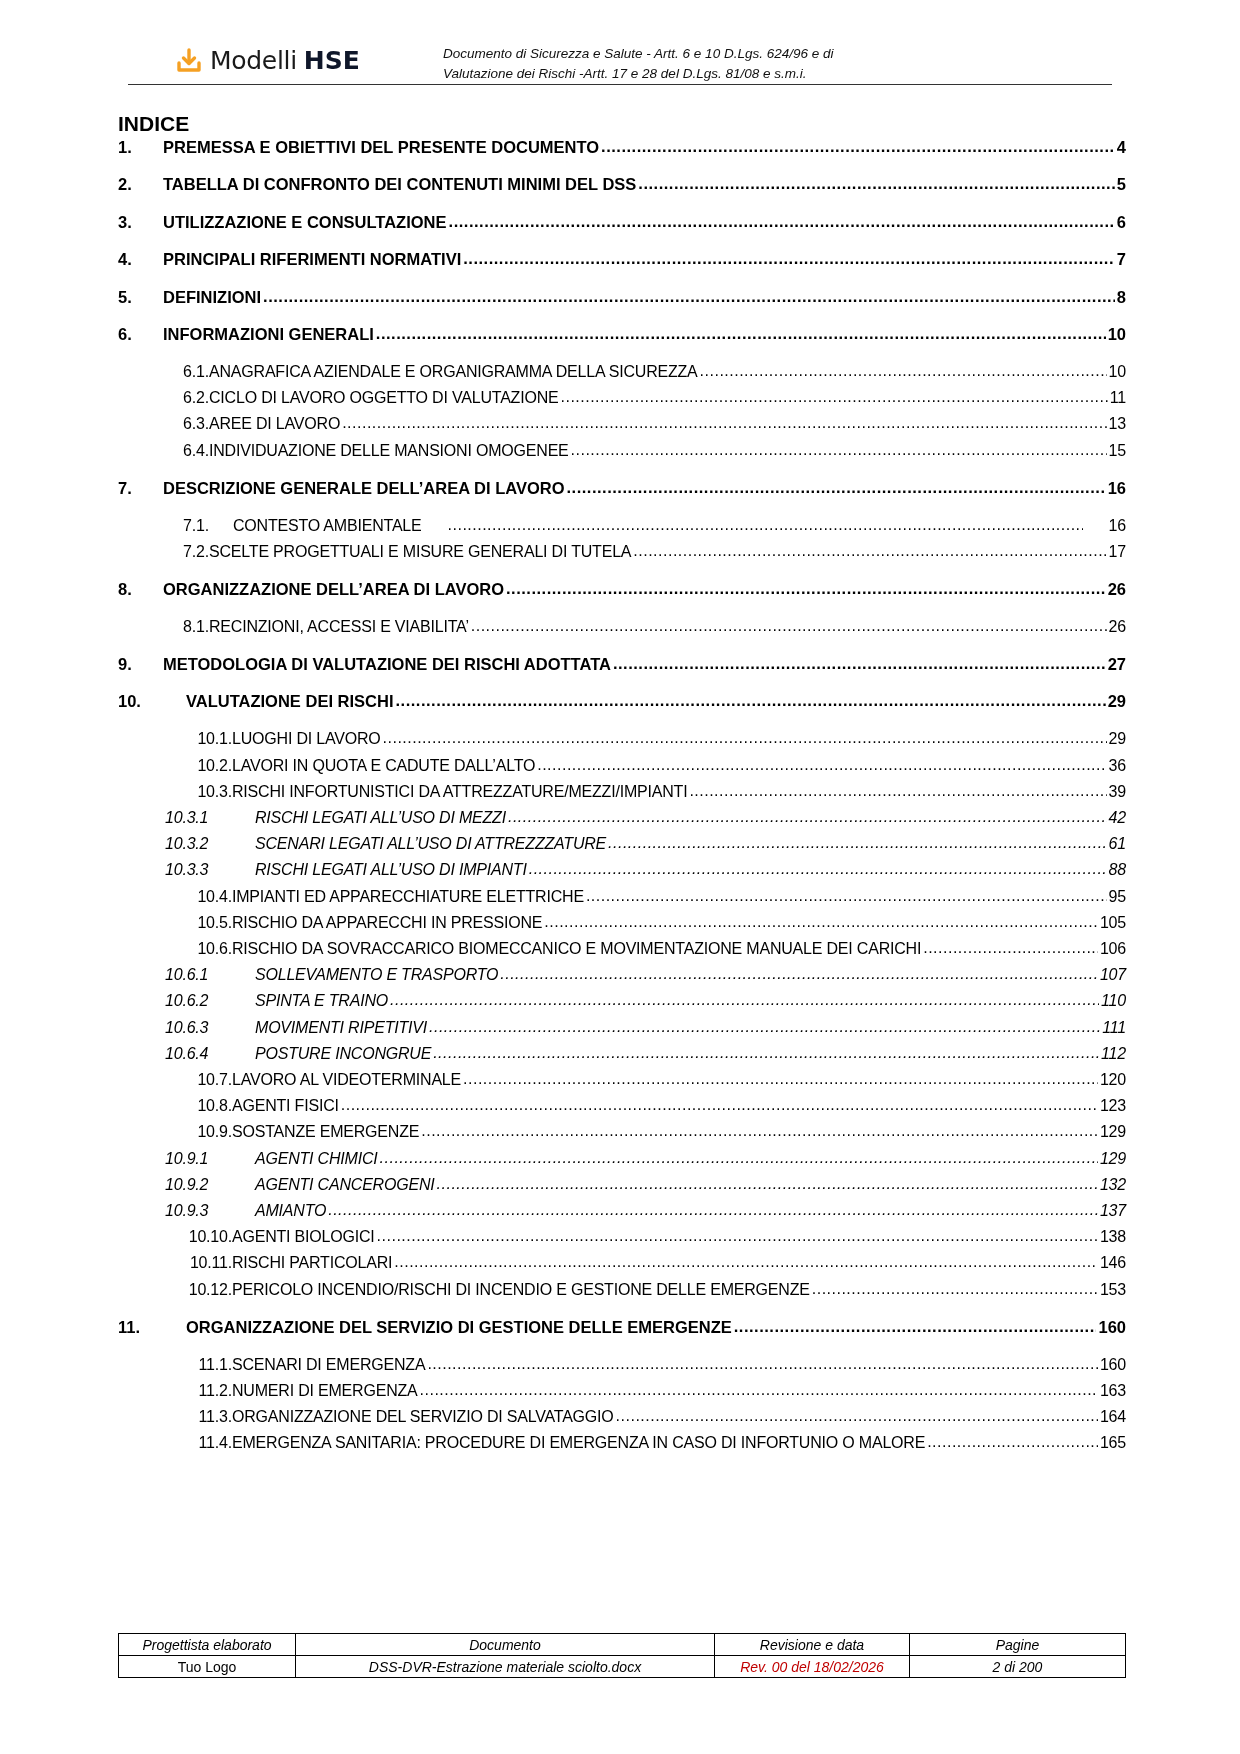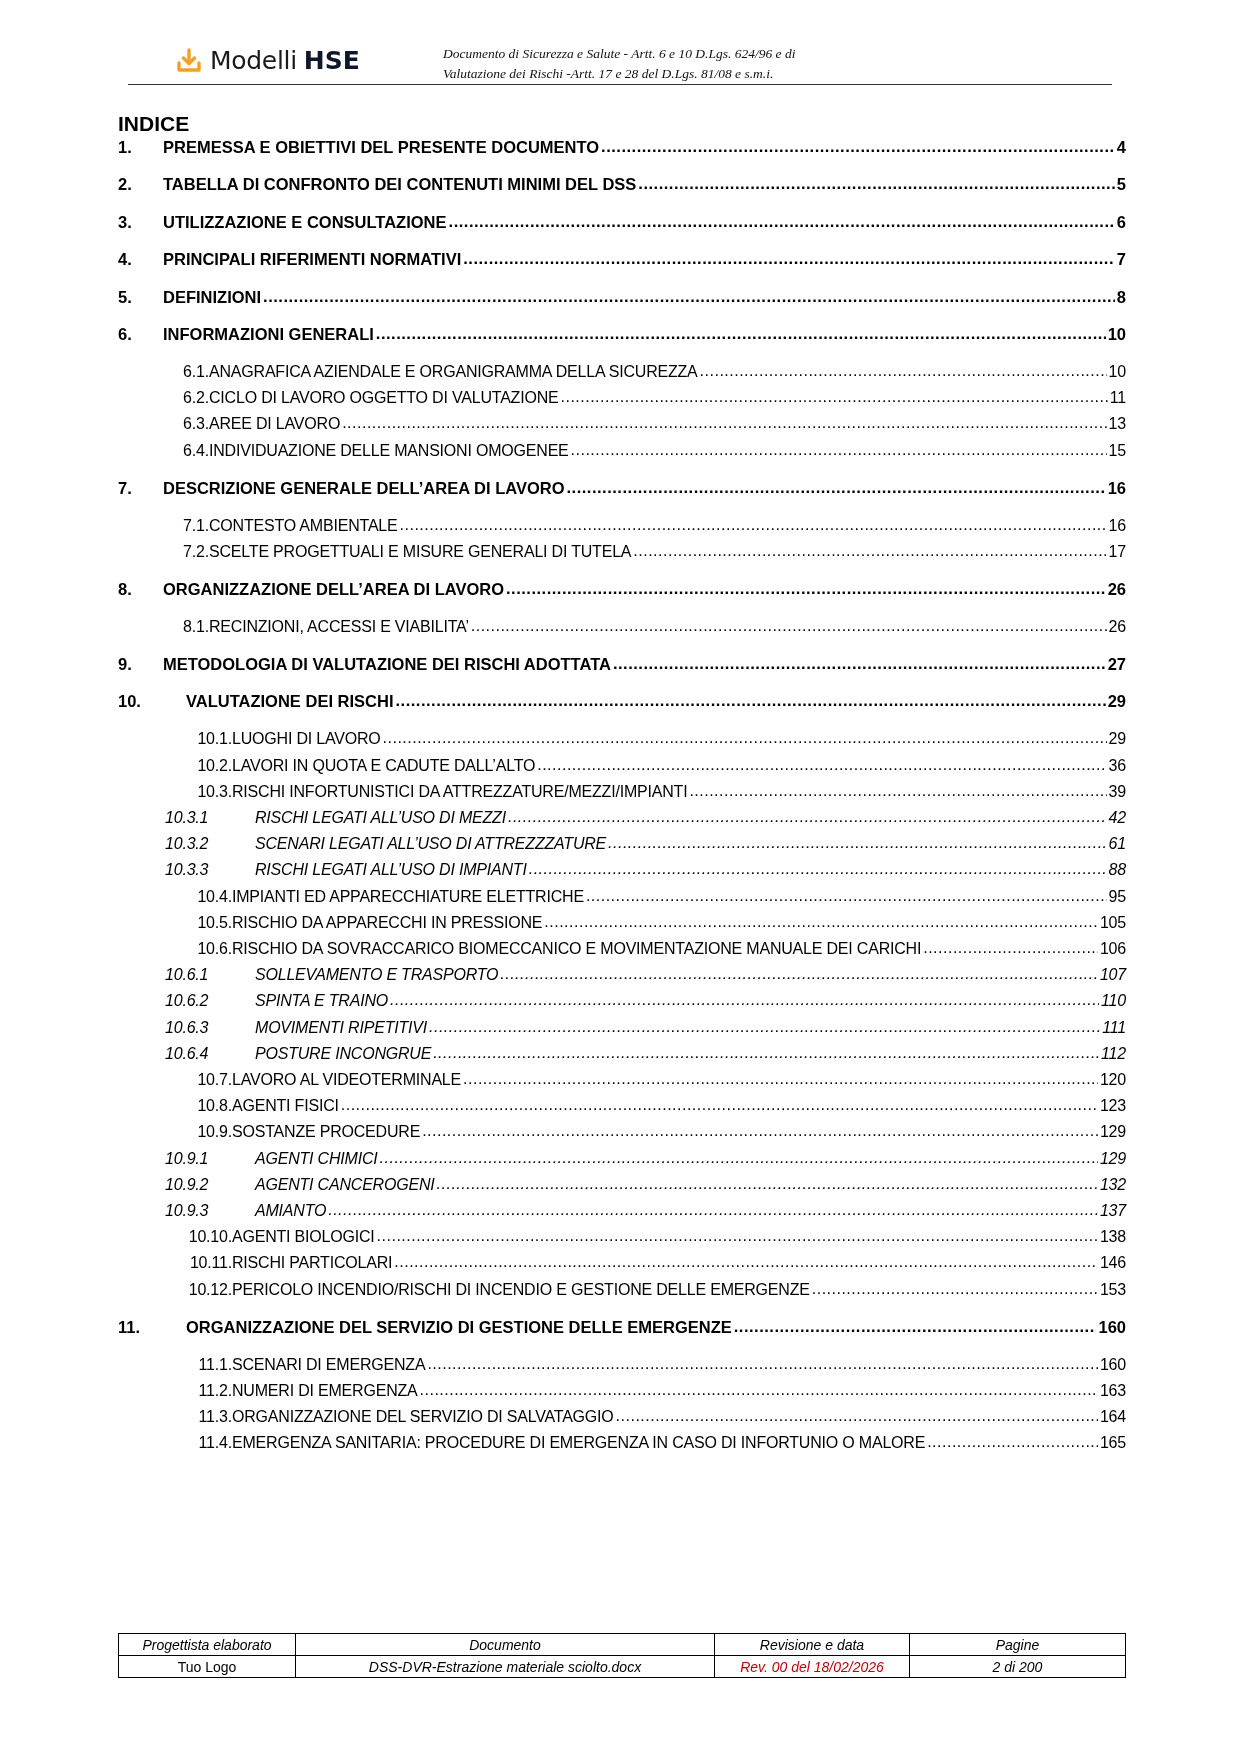--- a/index.html
+++ b/index.html
@@ -6,21 +6,21 @@
   body { width: 1240px; height: 1754px; position: relative; overflow: hidden;
          font-family: "Liberation Sans", sans-serif; color: #000; }
 
   
   .header { position: absolute; left: 128px; top: 40px; width: 984px; height: 46px; }
   .logo { position: absolute; left: 48px; top: 6px; display: flex; align-items: center; }
   .logo-icon { width: 26px; height: 26px; margin-right: 8px; }
   .logo-text { font-family: "DejaVu Sans", sans-serif; font-size: 25px; color: #1a1a1a; letter-spacing: -0.3px; }
   .logo-accent { font-family: "DejaVu Sans", sans-serif; font-weight: bold; font-size: 25px; color: #0f172a; margin-left: 7px; }
   .header-subtitle { position: absolute; left: 315px; top: 4px; font-style: italic; font-size: 13.5px;
-                     line-height: 20px; color: #111; font-family: Liberation Serif, serif; }
+                     line-height: 20px; color: #111; font-family: Liberation Sans, sans-serif; }
   .header-rule { position: absolute; left: 0; top: 44px; width: 984px; height: 1px; background: #333; }
 
   
   .index-title { position: absolute; left: 118px; top: 112px; font-weight: bold; font-size: 21px; }
 
   .toc { position: absolute; left: 118px; top: 0; width: 1008px; }
   .toc-row { position: absolute; left: 0; width: 1008px; display: flex; align-items: baseline; white-space: nowrap; }
   .toc-row .num { flex: 0 0 auto; }
   .toc-row .title { flex: 0 0 auto; }
   .toc-row .dots { flex: 1 1 auto; overflow: hidden; margin: 0 2px; position: relative; height: 1em; }
@@ -127,21 +127,21 @@
       <span class="title">INDIVIDUAZIONE DELLE MANSIONI OMOGENEE</span>
       <span class="dots"></span>
       <span class="page">15</span>
     </div>
     <div class="toc-row lvl1" style="top: 477.1px;">
       <span class="num">7.</span>
       <span class="title">DESCRIZIONE GENERALE DELL’AREA DI LAVORO</span>
       <span class="dots"></span>
       <span class="page">16</span>
     </div>
-    <div class="toc-row lvl2" style="top: 514.6px;">
+    <div class="toc-row lvl2" style="top: 514.6px; gap: 24px;">
       <span class="num">7.1.</span>
       <span class="title">CONTESTO AMBIENTALE</span>
       <span class="dots"></span>
       <span class="page">16</span>
     </div>
     <div class="toc-row lvl2" style="top: 540.8px;">
       <span class="num">7.2.</span>
       <span class="title">SCELTE PROGETTUALI E MISURE GENERALI DI TUTELA</span>
       <span class="dots"></span>
       <span class="page">17</span>
@@ -255,21 +255,21 @@
       <span class="page">120</span>
     </div>
     <div class="toc-row lvl2 wide" style="top: 1095.1px;">
       <span class="num">10.8.</span>
       <span class="title">AGENTI FISICI</span>
       <span class="dots"></span>
       <span class="page">123</span>
     </div>
     <div class="toc-row lvl2 wide" style="top: 1121.3px;">
       <span class="num">10.9.</span>
-      <span class="title">SOSTANZE PROCEDURE</span>
+      <span class="title">SOSTANZE EMERGENZE</span>
       <span class="dots"></span>
       <span class="page">129</span>
     </div>
     <div class="toc-row lvl3" style="top: 1147.5px;">
       <span class="num">10.9.1</span>
       <span class="title">AGENTI CHIMICI</span>
       <span class="dots"></span>
       <span class="page">129</span>
     </div>
     <div class="toc-row lvl3" style="top: 1173.7px;">

